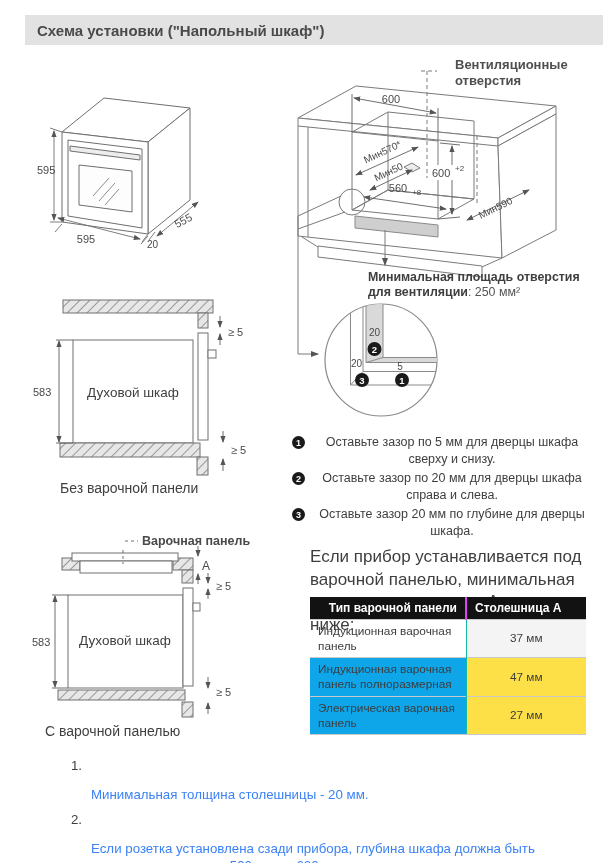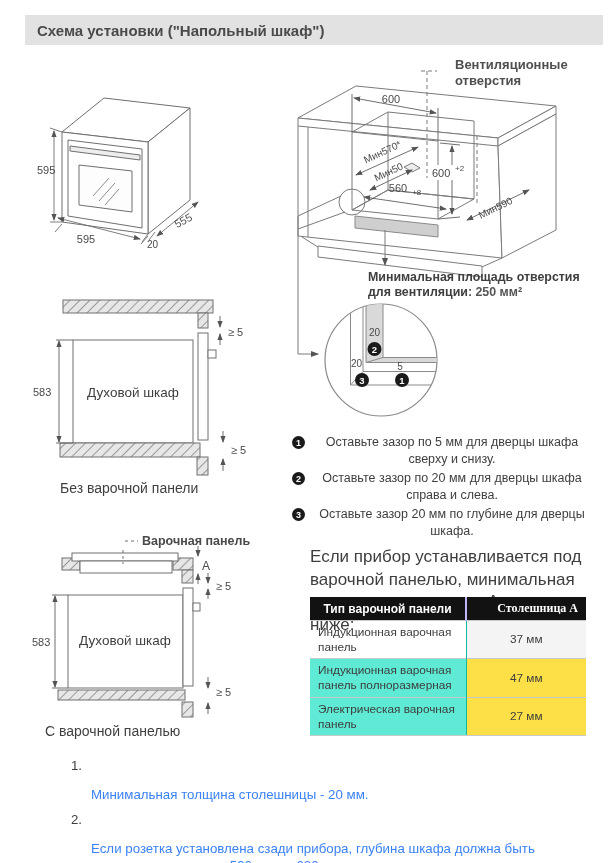--- a/index.html
+++ b/index.html
@@ -20,42 +20,42 @@
   .lbl{font-size:11px;}
   .lbl-s{font-size:10px;}
   .sup{font-size:8px;}
   .oven-lbl{font-size:13.5px;fill:#3f3f3f;}
   .cap{font-size:14px;fill:#3f3f3f;}
   .badge-t{font-size:9.5px;font-weight:bold;fill:#ffffff;}
   
   .vent-label{left:455px;top:57px;width:140px;font-size:13px;font-weight:bold;color:#4f4f4f;line-height:1.2;}
   .min-area{left:368px;top:270px;width:220px;font-size:12.4px;line-height:1.22;color:#3f3f3f;}
   .min-area .b{font-weight:bold;}
-  .min-area .r{font-weight:bold;color:#555;}
+  .min-area .r{font-weight:normal;color:#555;}
   
   .notes{left:292px;top:434px;width:298px;}
   .note{display:flex;margin-bottom:3px;}
   .note-badge{
     flex:0 0 13px;width:13px;height:13px;border-radius:50%;background:#1a1a1a;color:#fff;
     font-size:9px;font-weight:bold;display:flex;align-items:center;justify-content:center;
     margin-top:2px;margin-right:9px;
   }
   .note-text{font-size:12.5px;line-height:1.32;color:#3e3e3e;text-align:center;}
   
   .intro{left:310px;top:546px;width:280px;font-size:17px;line-height:1.33;color:#3e3e3e;}
   .hob-table{left:310px;top:597px;width:276px;border-collapse:collapse;font-size:11.8px;color:#3d3d3d;}
   .hob-table th{
     background:#121212;color:#ffffff;font-weight:bold;font-size:12px;
-    padding:4px 8px;text-align:center;
+    padding:4px 8px;text-align:right;
   }
-  .hob-table th.val{text-align:right;border-left:2px solid #c4b5fd;font-family:Liberation Serif, serif;}
+  .hob-table th.val{text-align:left;border-left:2px solid #d946ef;}
   .hob-table td{padding:4px 8px;border-top:1px solid #c9c9c9;line-height:1.25;}
   .hob-table tr:last-child td{border-bottom:1px solid #c9c9c9;}
   .hob-table td.val{text-align:center;border-left:1px solid #14b8a6;background:rgba(0,0,0,0.045);}
-  .hob-table tr.alt td{background:#5eead4;}
+  .hob-table tr.alt td{background:#0ea5e9;}
   .hob-table tr.alt td.val{background:#fde047;}
   .hob-table col.c1{width:156px;}
   
   .footnotes{left:64px;top:758px;width:536px;}
   .footnote{display:flex;margin-bottom:9px;}
   .fn-num{flex:0 0 18px;text-align:right;margin-right:9px;font-size:13.3px;color:#3e3e3e;}
   .fn-text{font-size:13.3px;line-height:1.28;color:#3b82f6;margin-top:28px;}
 </style>
 </head>
 <body>

